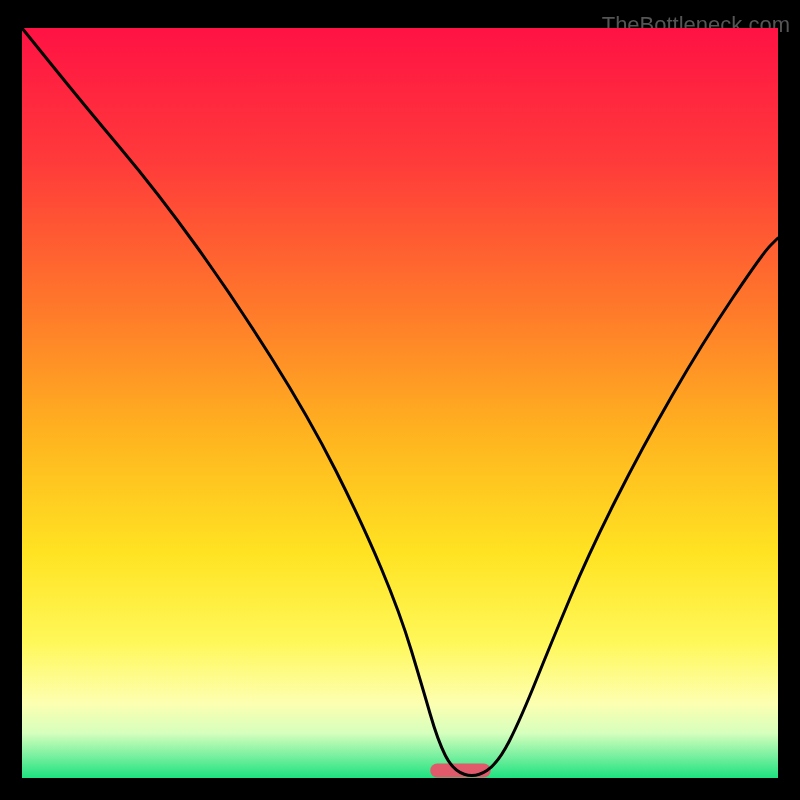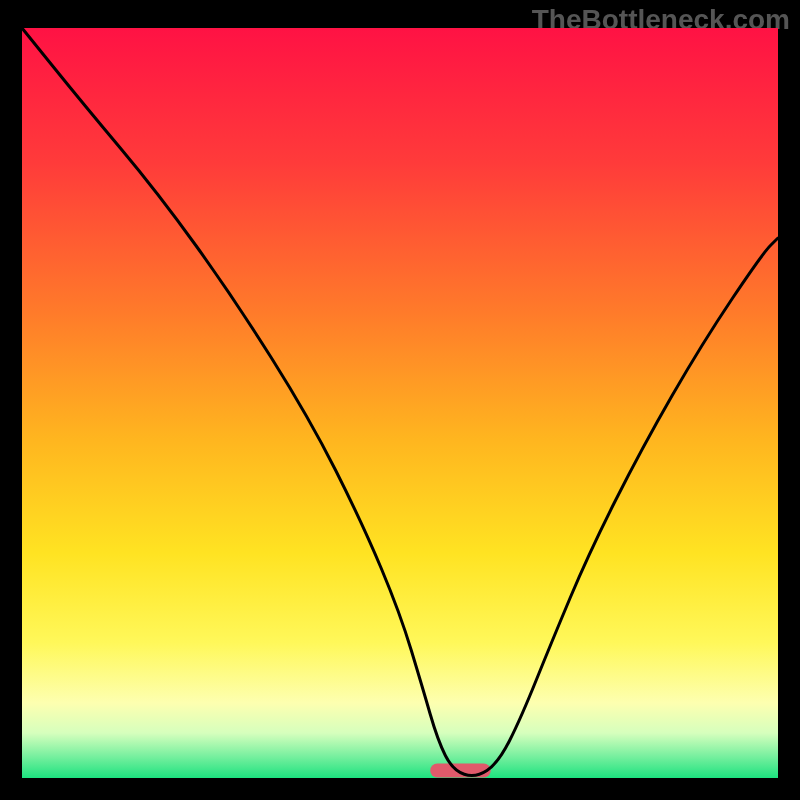--- a/index.html
+++ b/index.html
@@ -11,25 +11,25 @@
     overflow: hidden;
   }
   .outer {
     position: relative;
     width: 800px;
     height: 800px;
     background: #000000;
   }
   .watermark {
     position: absolute;
-    top: 4px;
+    top: 12px;
     right: 10px;
     font-family: Arial, Helvetica, sans-serif;
-    font-size: 28px;
-    font-weight: bold;
+    font-size: 22px;
+    font-weight: normal;
     color: #555555;
     letter-spacing: 0px;
   }
   .plot {
     position: absolute;
     left: 22px;
     top: 28px;
     width: 756px;
     height: 750px;
   }

